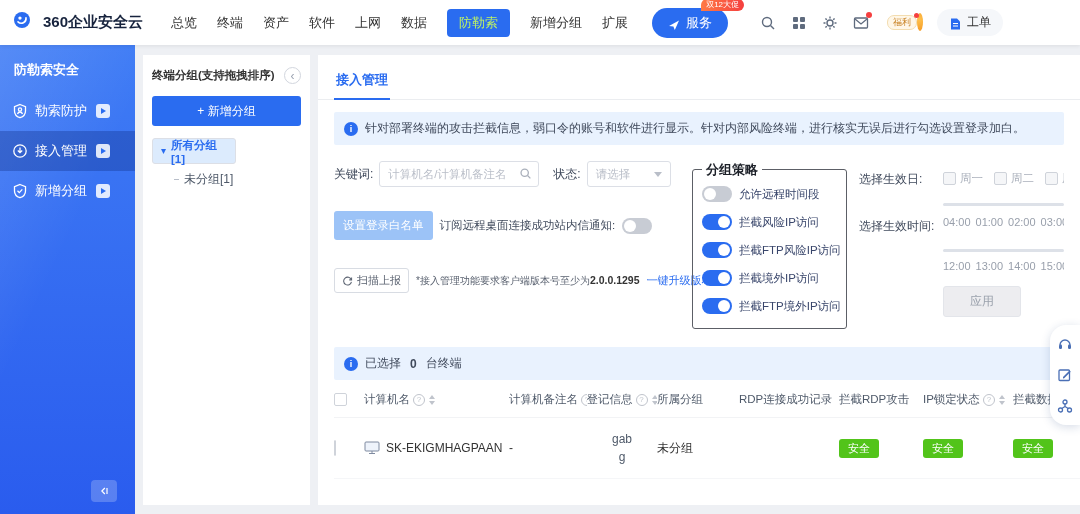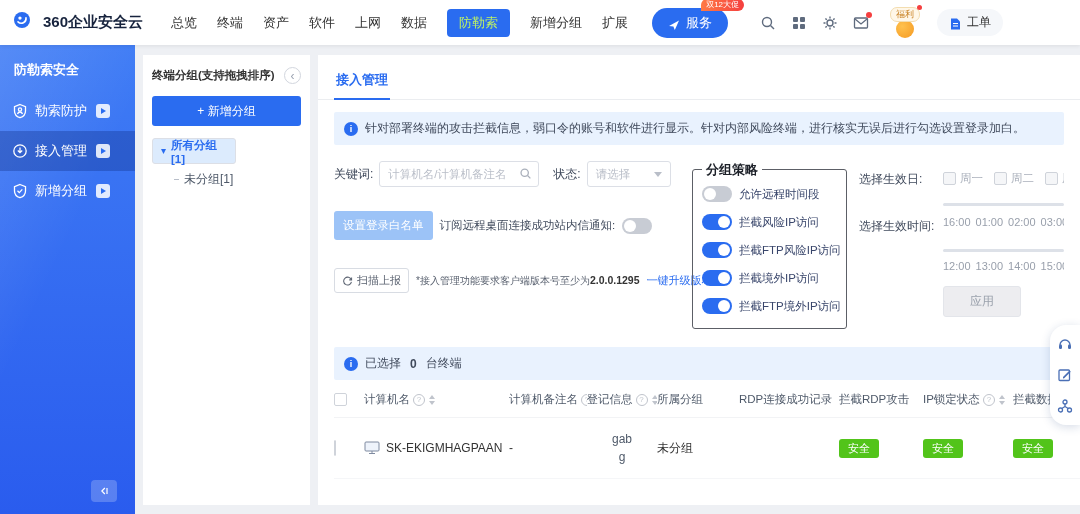--- a/index.html
+++ b/index.html
@@ -15,21 +15,21 @@
   .nav-item{padding:5px 0;cursor:pointer;white-space:nowrap;}
   .nav-item.active{background:#2a6cf0;color:#bef264;padding:5px 12px;border-radius:4px;}
   .service{margin-left:24px;position:relative;background:#2a6cf0;color:#fff;border-radius:15px;
            padding:6px 16px;display:flex;align-items:center;gap:6px;font-size:13px;flex:none;cursor:pointer;}
   .promo{position:absolute;top:-9px;right:-16px;background:linear-gradient(90deg,#ff7a45,#f53f3f);
          color:#fff;font-size:8px;line-height:1.3;padding:1px 5px;border-radius:7px 7px 7px 0;white-space:nowrap;}
   .top-icons{display:flex;gap:15px;margin-left:32px;align-items:center;flex:none;}
   .ticon{width:16px;height:16px;color:#5f6b7e;position:relative;display:inline-flex;cursor:pointer;}
   .ticon svg{width:16px;height:16px;}
   .dot{position:absolute;top:-3px;right:-3px;width:6px;height:6px;border-radius:50%;background:#f53f3f;}
-  .welfare{margin-left:18px;display:flex;flex-direction:column;align-items:center;width:36px;flex:none;cursor:pointer;}
+  .welfare{margin-left:18px;display:flex;flex-direction:row;align-items:center;width:36px;flex:none;cursor:pointer;}
   .welfare-pill{font-size:9px;color:#c77f1f;background:#fff7e8;border:1px solid #f3ddb0;border-radius:7px;
                 padding:0 5px;position:relative;z-index:2;white-space:nowrap;}
   .w-dot{position:absolute;top:-3px;right:-3px;width:5px;height:5px;border-radius:50%;background:#f53f3f;}
   .avatar{width:18px;height:18px;border-radius:50%;background:radial-gradient(circle at 35% 35%,#ffc14d,#f59a23);margin-top:-2px;}
   .ticket{margin-left:14px;display:flex;align-items:center;gap:5px;background:#f5f7fa;border-radius:14px;
           padding:5px 12px;font-size:12px;color:#333;flex:none;cursor:pointer;}
 
   
   .content{display:flex;height:469px;}
   .sidebar{width:135px;flex:none;color:#fff;position:relative;
@@ -406,21 +406,21 @@
                   <span>周三</span>
                 </label>
 
             </div>
 
             <div></div>
             <div class="track"></div>
 
             <div class="s-label">选择生效时间:</div>
             <div class="ticks">
-              <span>16:00</span>
+              <span>04:00</span>
               <span>01:00</span>
               <span>02:00</span>
               <span>03:00</span>
 
             </div>
 
             <div></div>
             <div class="track t2"></div>
 
             <div></div>

